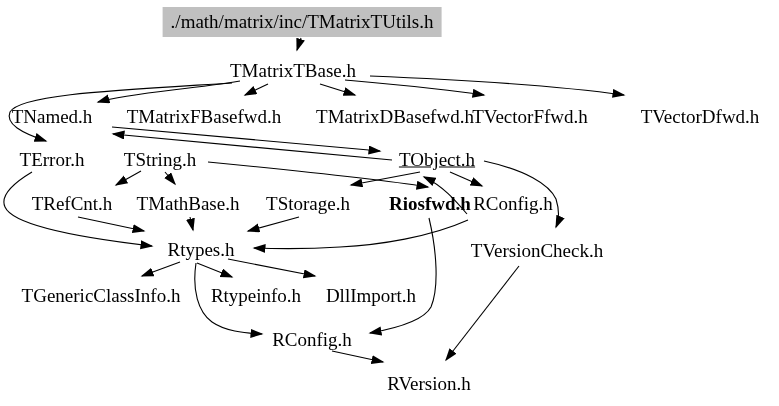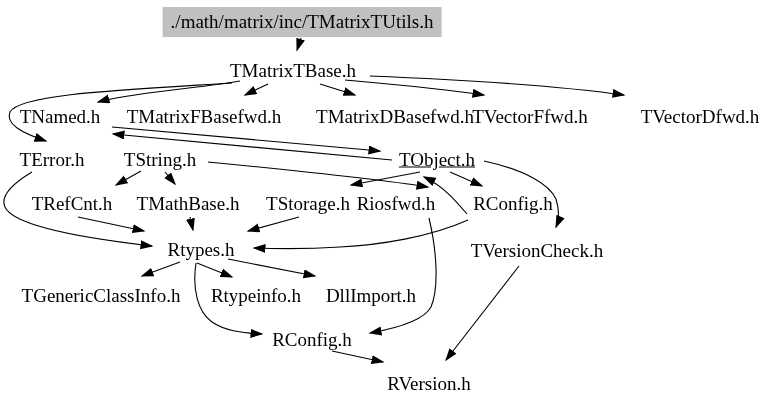--- a/index.html
+++ b/index.html
@@ -63,32 +63,32 @@
         <path d="M228,259 L315,276" class="edge" marker-end="url(#arrow)"></path>
         <path d="M196,263 C192,290 198,312 212,322 C225,331 243,333 262,334" class="edge" marker-end="url(#arrow)"></path>
         <path d="M429,218 C437,252 439,288 431,307 C424,320 398,328 370,333" class="edge" marker-end="url(#arrow)"></path>
         <path d="M332,351 L383,362" class="edge" marker-end="url(#arrow)"></path>
         <path d="M519,266 L446,360" class="edge" marker-end="url(#arrow)"></path>
       </g>
   </svg>
   <div id="nodes-layer">
       <div class="node root" style="left: 302px; top: 22px;">./math/matrix/inc/TMatrixTUtils.h</div>
       <div class="node" style="left: 293px; top: 70px;">TMatrixTBase.h</div>
-      <div class="node" style="left: 60px; top: 116px;">TNamed.h</div>
+      <div class="node" style="left: 52px; top: 116px;">TNamed.h</div>
       <div class="node" style="left: 204px; top: 116px;">TMatrixFBasefwd.h</div>
       <div class="node" style="left: 395px; top: 116px;">TMatrixDBasefwd.h</div>
       <div class="node" style="left: 530px; top: 116px;">TVectorFfwd.h</div>
       <div class="node" style="left: 700px; top: 116px;">TVectorDfwd.h</div>
       <div class="node" style="left: 52px; top: 159px;">TError.h</div>
       <div class="node" style="left: 160px; top: 159px;">TString.h</div>
       <div class="node" style="left: 437px; top: 159px; text-decoration: underline;">TObject.h</div>
       <div class="node" style="left: 72px; top: 203px;">TRefCnt.h</div>
       <div class="node" style="left: 188px; top: 203px; font-family: Liberation Serif, serif;">TMathBase.h</div>
       <div class="node" style="left: 308px; top: 203px;">TStorage.h</div>
-      <div class="node" style="left: 396px; top: 203px;">Riosfwd.h</div>
+      <div class="node" style="left: 430px; top: 203px; font-weight: bold;">Riosfwd.h</div>
       <div class="node" style="left: 513px; top: 203px;">RConfig.h</div>
       <div class="node" style="left: 201px; top: 249px;">Rtypes.h</div>
       <div class="node" style="left: 537px; top: 250px;">TVersionCheck.h</div>
       <div class="node" style="left: 101px; top: 295px;">TGenericClassInfo.h</div>
       <div class="node" style="left: 256px; top: 295px;">Rtypeinfo.h</div>
       <div class="node" style="left: 371px; top: 295px;">DllImport.h</div>
       <div class="node" style="left: 312px; top: 339px;">RConfig.h</div>
       <div class="node" style="left: 429px; top: 383px;">RVersion.h</div>
     </div>
 </div>

